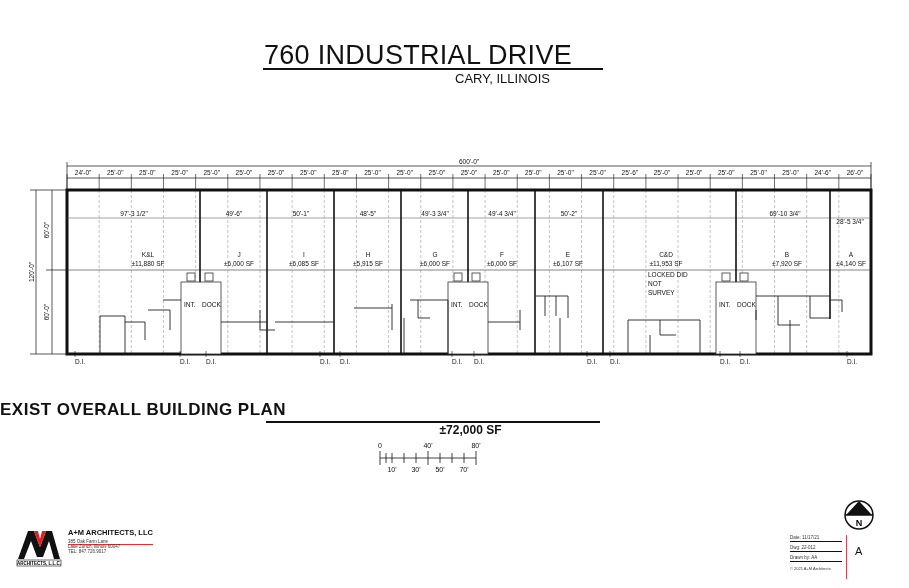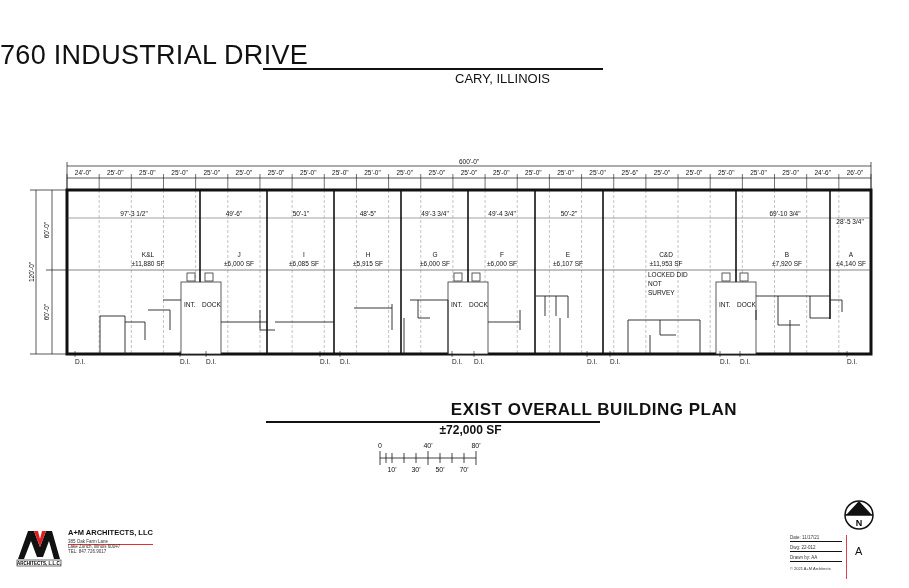--- a/index.html
+++ b/index.html
@@ -1,22 +1,22 @@
 <!DOCTYPE html>
 <html><head>
 <meta charset="utf-8">
 <style>
   html,body{margin:0;padding:0;background:#fff;}
   body{width:909px;height:588px;position:relative;overflow:hidden;font-family:"Liberation Sans",sans-serif;color:#111;}
   .abs{position:absolute;}
-  .title{left:0;width:836px;top:40px;font-size:27px;letter-spacing:0.3px;}
+  .title{left:0;width:836px;top:40px;text-align:center;font-size:27px;letter-spacing:0.3px;}
   .title-rule{left:263px;top:68px;width:340px;height:2px;background:#111;}
   .subtitle{left:0;width:909px;top:71px;text-align:center;font-size:13px;padding-left:48px;}
   svg text{font-family:"Liberation Sans",sans-serif;}
-  .plan-title{left:0;width:737px;top:400px;text-align:right;font-size:17px;font-weight:bold;letter-spacing:0.5px;}
+  .plan-title{left:0;width:737px;top:400px;text-align:left;font-size:17px;font-weight:bold;letter-spacing:0.5px;}
   .plan-rule{left:266px;top:421px;width:334px;height:2px;background:#111;}
   .plan-area{left:16px;width:909px;top:423px;text-align:center;font-size:12px;font-weight:bold;}
   .logo{left:16px;top:525px;width:46px;height:42px;}
   .firm-name{left:68px;top:528px;font-size:7.5px;font-weight:bold;border-bottom:1px solid #d33;padding-bottom:7px;}
   .firm-line{left:68px;font-size:4.5px;color:#333;}
   .tb-line{left:790px;width:52px;font-size:4.5px;color:#333;border-bottom:1.5px solid #111;padding-bottom:1px;}
   .tb-red{left:846px;top:535px;width:1px;height:44px;background:#e04050;}
   .sheet{left:855px;top:545px;font-size:11px;}
 </style>
 </head>

